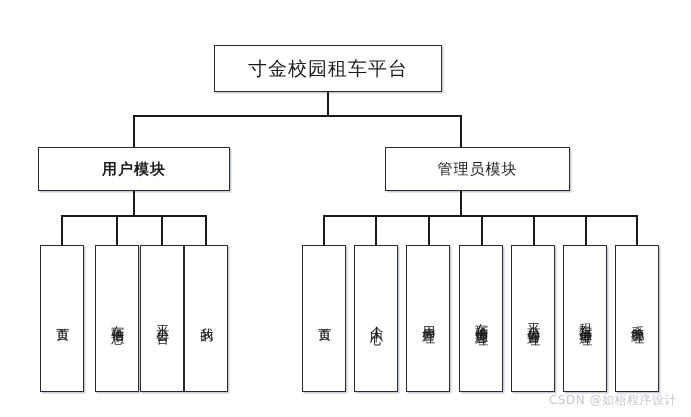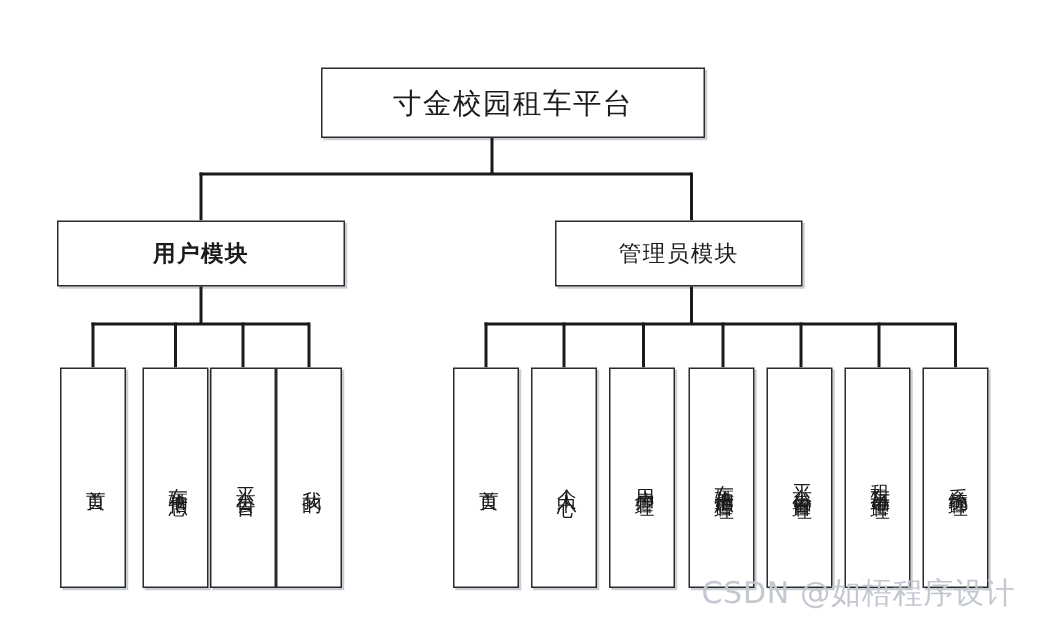--- a/index.html
+++ b/index.html
@@ -22,31 +22,31 @@
     box-sizing: border-box;
     background: #ffffff;
     border: 1.6px solid #2b2b2b;
     box-shadow: 1.5px 1.5px 0 rgba(120,130,150,.40);
     display: flex;
     align-items: center;
     justify-content: center;
     color: #1b1b1b;
   }
   .node-root {
-    left: 214px; top: 45px; width: 256px; height: 47px;
+    left: 214px; top: 45px; width: 228px; height: 47px;
     font-size: 19px;
     letter-spacing: 1px;
   }
   .node-module {
     font-size: 15px;
     letter-spacing: 1px;
     height: 44px;
   }
   .node-user-module   { left: 38px;  top: 147px; width: 192px; font-weight: bold; }
-  .node-admin-module  { left: 370px; top: 147px; width: 165px; }
+  .node-admin-module  { left: 385px; top: 147px; width: 185px; }
 
   
   .node-leaf {
     top: 245px;
     height: 147px;
     width: 44px;
     font-size: 13px;
     align-items: flex-start;
     padding-top: 0;
   }
@@ -72,21 +72,21 @@
     background: #1a1a1a;
   }
   .vline { width: 2px; }
   .hline { height: 2px; }
 
   
   .watermark {
     position: absolute;
     right: 14px;
     bottom: 8px;
-    font-size: 20px;
+    font-size: 12px;
     color: #c3c8d0;
     letter-spacing: .5px;
     user-select: none;
   }
 </style>
 </head>
 <body>
 
 <div id="canvas">
 

